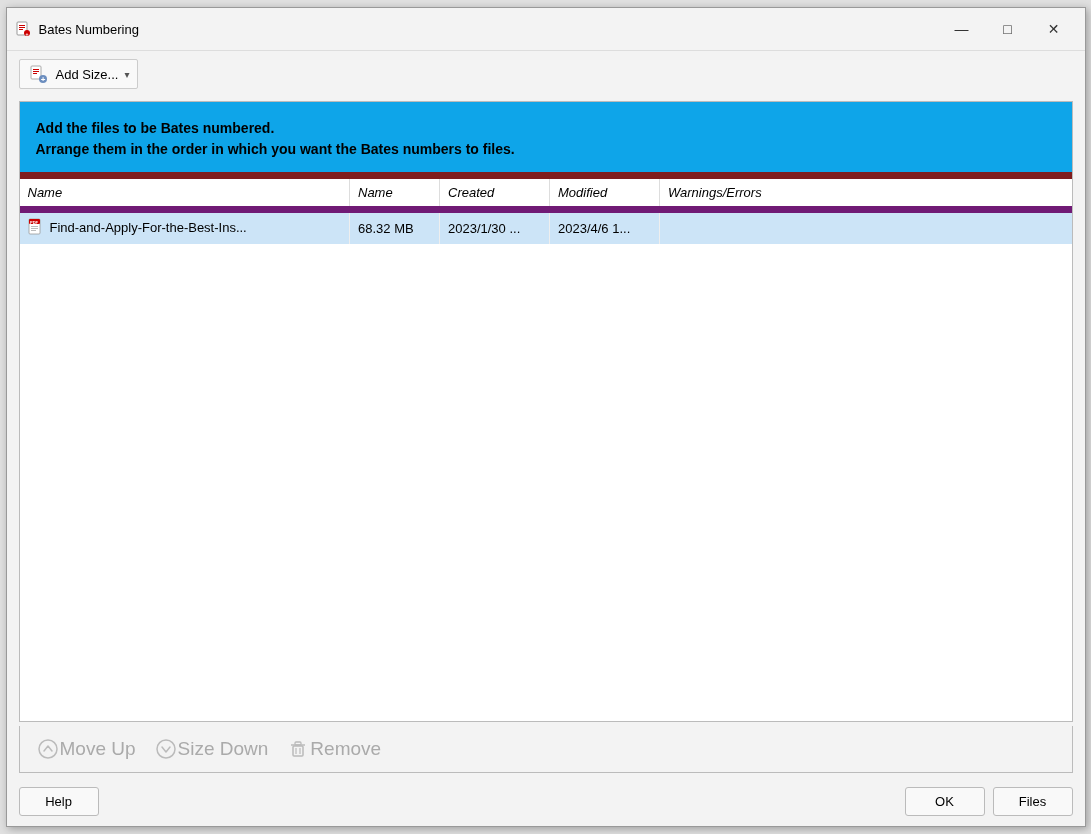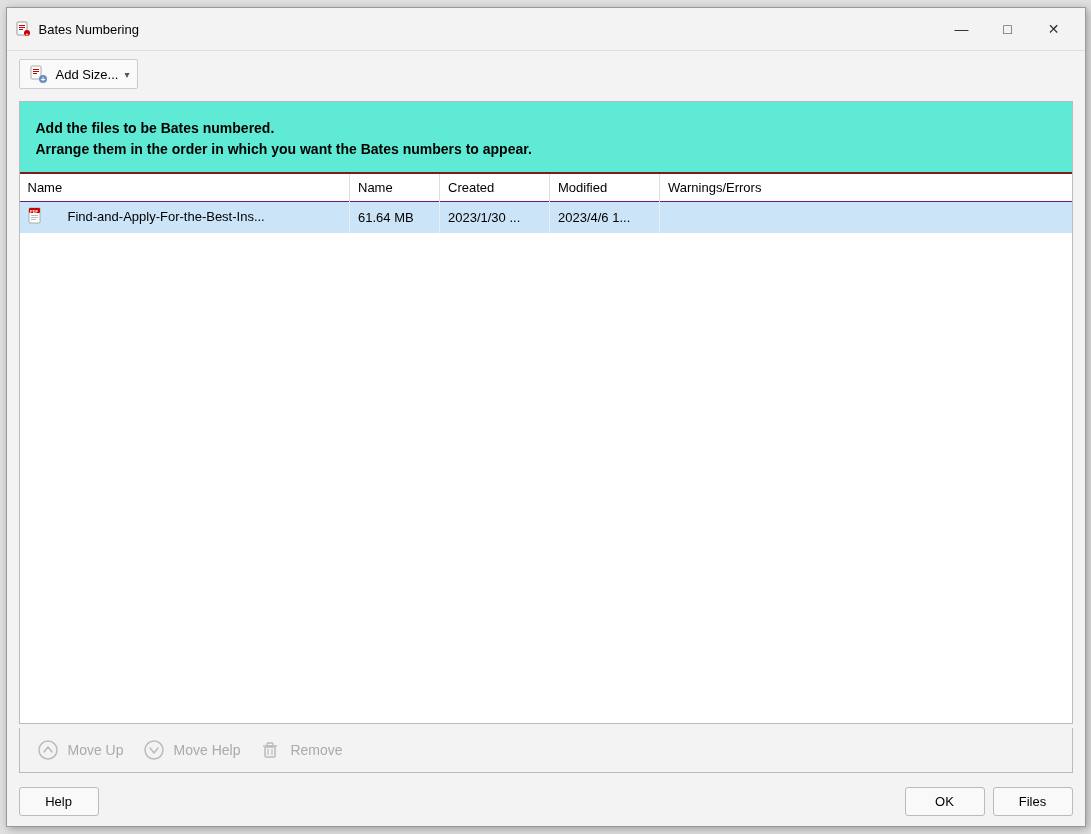--- a/index.html
+++ b/index.html
@@ -101,44 +101,45 @@
       margin: 4px 12px;
       border: 1px solid #bbb;
       background: #fff;
       display: flex;
       flex-direction: column;
       overflow: hidden;
     }
 
     .instruction-box {
       padding: 16px 16px 12px 16px;
-      border-bottom: 2px solid #7f1d1d;
-      background: #5eead4;
+      border-bottom: 7px solid #7f1d1d;
+      background: #0ea5e9;
     }
 
     .instruction-text {
       font-size: 14px;
       font-weight: 700;
       line-height: 1.5;
       color: #000;
     }
 
     .file-list-area {
       flex: 1;
       overflow-y: auto;
     }
 
     .file-table {
       width: 100%;
       border-collapse: collapse;
     }
 
     .file-table thead tr {
-      border-bottom: 1px solid #701a75;
+      border-bottom: 7px solid #701a75;
       background: #fff;
+      font-style: italic;
     }
 
     .file-table th {
       text-align: left;
       padding: 6px 8px;
       font-weight: 400;
       color: #000;
       font-size: 13px;
       border-right: 1px solid #ddd;
       white-space: nowrap;
@@ -162,21 +163,21 @@
       border-right: none;
     }
 
     .file-table tbody tr {
       background: #cce4f7;
     }
 
     .pdf-icon {
       display: inline-flex;
       align-items: center;
-      gap: 20px;
+      gap: 2px;
     }
 
     .col-name { width: 330px; }
     .col-size { width: 90px; }
     .col-created { width: 110px; }
     .col-modified { width: 110px; }
     .col-warnings { width: auto; }
 
     .bottom-bar {
       margin: 0 12px 4px 12px;
@@ -185,25 +186,25 @@
       background: #f3f3f3;
       display: flex;
       align-items: center;
       padding: 8px 12px;
       gap: 8px;
     }
 
     .action-btn {
       display: flex;
       align-items: center;
-      gap: 10px;
+      gap: 2px;
       background: transparent;
       border: none;
       cursor: pointer;
-      font-size: 14px;
+      font-size: 19px;
       color: #999;
       padding: 4px 6px;
     }
 
     .action-btn:disabled {
       color: #aaa;
     }
 
     .action-icon {
       width: 20px;
@@ -284,21 +285,21 @@
       </svg>
       <span>Add Size...</span>
       <span class="dropdown-arrow">▾</span>
     </button>
   </div>
 
   <div class="content-area">
 
     <div class="instruction-box">
       <div class="instruction-text">Add the files to be Bates numbered.</div>
-      <div class="instruction-text">Arrange them in the order in which you want the Bates numbers to appear.</div>
+      <div class="instruction-text">Arrange them in the order in which you want the Bates numbers to files.</div>
     </div>
 
     <div class="file-list-area">
       <table class="file-table">
         <thead>
           <tr>
             <th class="col-name">Name</th>
             <th class="col-size">Name</th>
             <th class="col-created">Created</th>
             <th class="col-modified">Modified</th>
@@ -313,21 +314,21 @@
           <rect x="1" y="1" width="11" height="15" rx="1" fill="white" stroke="#999" stroke-width="0.8"></rect>
           <rect x="1" y="1" width="11" height="5" rx="1" fill="#c00"></rect>
           <text x="2" y="6" font-size="4" fill="white" font-weight="bold">PDF</text>
           <rect x="3" y="8" width="7" height="1" fill="#bbb"></rect>
           <rect x="3" y="10" width="7" height="1" fill="#bbb"></rect>
           <rect x="3" y="12" width="5" height="1" fill="#bbb"></rect>
         </svg>
         <span>Find-and-Apply-For-the-Best-Ins...</span>
       </span>
     </td>
-              <td>61.64 MB</td>
+              <td>68.32 MB</td>
               <td>2023/1/30 ...</td>
               <td>2023/4/6 1...</td>
               <td></td>
             </tr>
           </tbody>
       </table>
     </div>
   </div>
 
   <div class="bottom-bar">
@@ -340,21 +341,21 @@
       </span>
       <span>Move Up</span>
     </button>
     <button class="action-btn" disabled="">
       <span class="action-icon">
         <svg width="20" height="20" viewBox="0 0 20 20">
           <circle cx="10" cy="10" r="9" fill="none" stroke="#bbb" stroke-width="1.5"></circle>
           <polyline points="6,8 10,13 14,8" fill="none" stroke="#bbb" stroke-width="1.5" stroke-linecap="round" stroke-linejoin="round"></polyline>
         </svg>
       </span>
-      <span>Move Help</span>
+      <span>Size Down</span>
     </button>
     <button class="action-btn" disabled="">
       <span class="action-icon">
         <svg width="20" height="20" viewBox="0 0 20 20">
           <rect x="5" y="7" width="10" height="10" rx="1" fill="none" stroke="#bbb" stroke-width="1.5"></rect>
           <line x1="3" y1="6" x2="17" y2="6" stroke="#bbb" stroke-width="1.5"></line>
           <rect x="7" y="3" width="6" height="3" rx="1" fill="none" stroke="#bbb" stroke-width="1.3"></rect>
           <line x1="8" y1="9" x2="8" y2="15" stroke="#bbb" stroke-width="1.2"></line>
           <line x1="12" y1="9" x2="12" y2="15" stroke="#bbb" stroke-width="1.2"></line>
         </svg>

